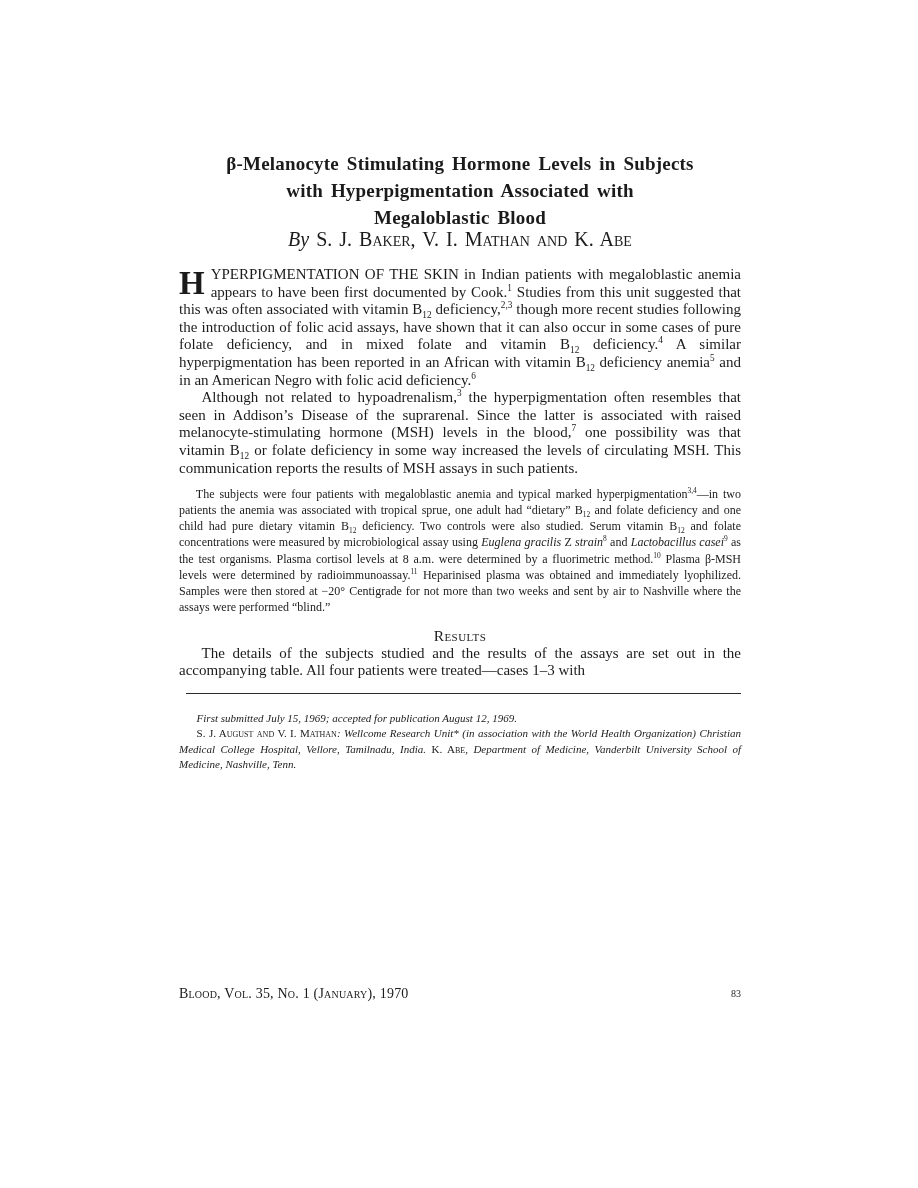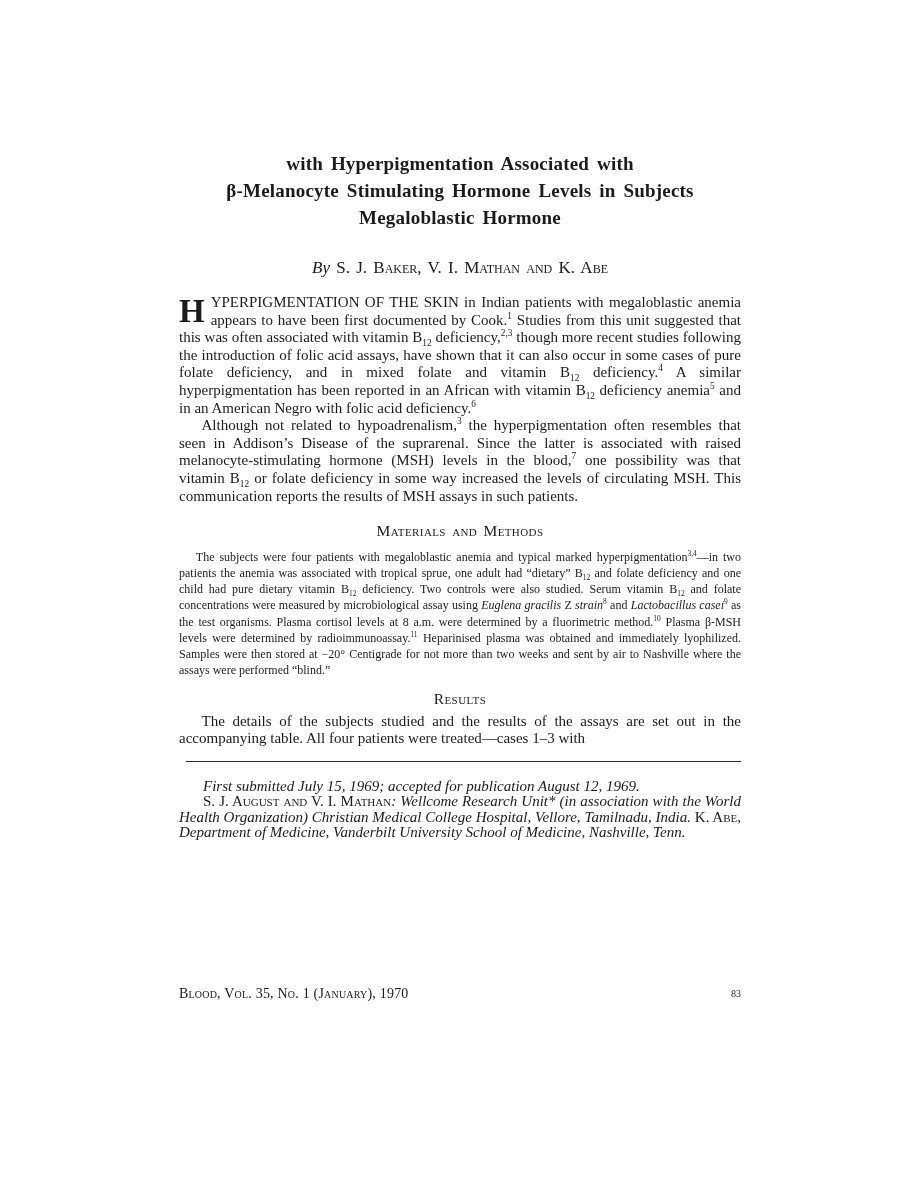--- a/index.html
+++ b/index.html
@@ -21,22 +21,22 @@
   }
   .title {
     font-size: 19px;
     font-weight: bold;
     line-height: 27px;
     text-align: center;
     word-spacing: 3px;
     letter-spacing: 0.2px;
   }
   .byline {
-    margin-top: 28px;
-    font-size: 17px;
+    margin-top: 0;
+    font-size: 20px;
     line-height: 17px;
     text-align: center;
     word-spacing: 2px;
   }
   .sc { font-variant: small-caps; font-style: normal; }
   .para {
     font-size: 15px;
     line-height: 17.6px;
     text-align: justify;
     margin: 0;
@@ -60,32 +60,32 @@
   }
   .h-mm { margin-top: 17px; }
   .h-res { }
   .small-para {
     margin-top: 9px;
     font-size: 12px;
     line-height: 16.1px;
     text-align: justify;
     text-indent: 1.4em;
   }
-  .results-para { margin-top: 5px; }
+  .results-para { }
   .rule {
     margin-top: 13px;
     margin-left: 7px;
     border: none;
     border-top: 1.5px solid #2b2b2b;
     height: 0;
   }
   .footnotes {
     margin-top: 17px;
     font-style: italic;
-    font-size: 15px;
+    font-size: 11px;
     line-height: 15.3px;
     text-align: justify;
   }
   .fn { text-indent: 1.6em; margin: 0; }
   sup { font-size: 0.62em; line-height: 0; vertical-align: super; }
   sub { font-size: 0.62em; line-height: 0; vertical-align: sub; }
   .footer {
     position: absolute;
     left: 179px;
     top: 986px;
@@ -99,33 +99,32 @@
   .journal-line { font-variant: small-caps; letter-spacing: 0.2px; }
   .page-number { font-size: 10px; }
 </style>
 </head>
 <body>
 
 <div class="page">
   <div class="content">
 
     <div class="title">
+      <div>β-Melanocyte Stimulating Hormone Levels in Subjects</div>
       <div>with Hyperpigmentation Associated with</div>
-      <div>β-Melanocyte Stimulating Hormone Levels in Subjects</div>
-      <div>Megaloblastic Hormone</div>
+      <div>Megaloblastic Blood</div>
     </div>
 
     <div class="byline"><i>By</i><span class="sc"> S. J. Baker, V. I. Mathan and K. Abe</span></div>
 
     <p class="para p-intro"><span class="dropcap">H</span><span>YPERPIGMENTATION OF THE SKIN in Indian patients with megaloblastic anemia appears to have been first documented by Cook.<sup>1</sup> Studies from this unit suggested that this was often associated with vitamin B<sub>12</sub> deficiency,<sup>2,3</sup> though more recent studies following the introduction of folic acid assays, have shown that it can also occur in some cases of pure folate deficiency, and in mixed folate and vitamin B<sub>12</sub> deficiency.<sup>4</sup> A similar hyperpigmentation has been reported in an African with vitamin B<sub>12</sub> deficiency anemia<sup>5</sup> and in an American Negro with folic acid deficiency.<sup>6</sup></span></p>
 
 
     <p class="para indent">Although not related to hypoadrenalism,<sup>3</sup> the hyperpigmentation often resembles that seen in Addison’s Disease of the suprarenal. Since the latter is associated with raised melanocyte-stimulating hormone (MSH) levels in the blood,<sup>7</sup> one possibility was that vitamin B<sub>12</sub> or folate deficiency in some way increased the levels of circulating MSH. This communication reports the results of MSH assays in such patients.</p>
 
-    <div class="section-heading h-mm">Materials and Methods</div>
 
     <p class="small-para">The subjects were four patients with megaloblastic anemia and typical marked hyperpigmentation<sup>3,4</sup>—in two patients the anemia was associated with tropical sprue, one adult had “dietary” B<sub>12</sub> and folate deficiency and one child had pure dietary vitamin B<sub>12</sub> deficiency. Two controls were also studied. Serum vitamin B<sub>12</sub> and folate concentrations were measured by microbiological assay using <i>Euglena gracilis</i> Z <i>strain</i><sup>8</sup> and <i>Lactobacillus casei</i><sup>9</sup> as the test organisms. Plasma cortisol levels at 8 a.m. were determined by a fluorimetric method.<sup>10</sup> Plasma β-MSH levels were determined by radioimmunoassay.<sup>11</sup> Heparinised plasma was obtained and immediately lyophilized. Samples were then stored at −20° Centigrade for not more than two weeks and sent by air to Nashville where the assays were performed “blind.”</p>
 
     <div class="section-heading h-res">Results</div>
 
     <p class="para indent results-para">The details of the subjects studied and the results of the assays are set out in the accompanying table. All four patients were treated—cases 1–3 with</p>
 
     <hr class="rule">
 
     <div class="footnotes">

